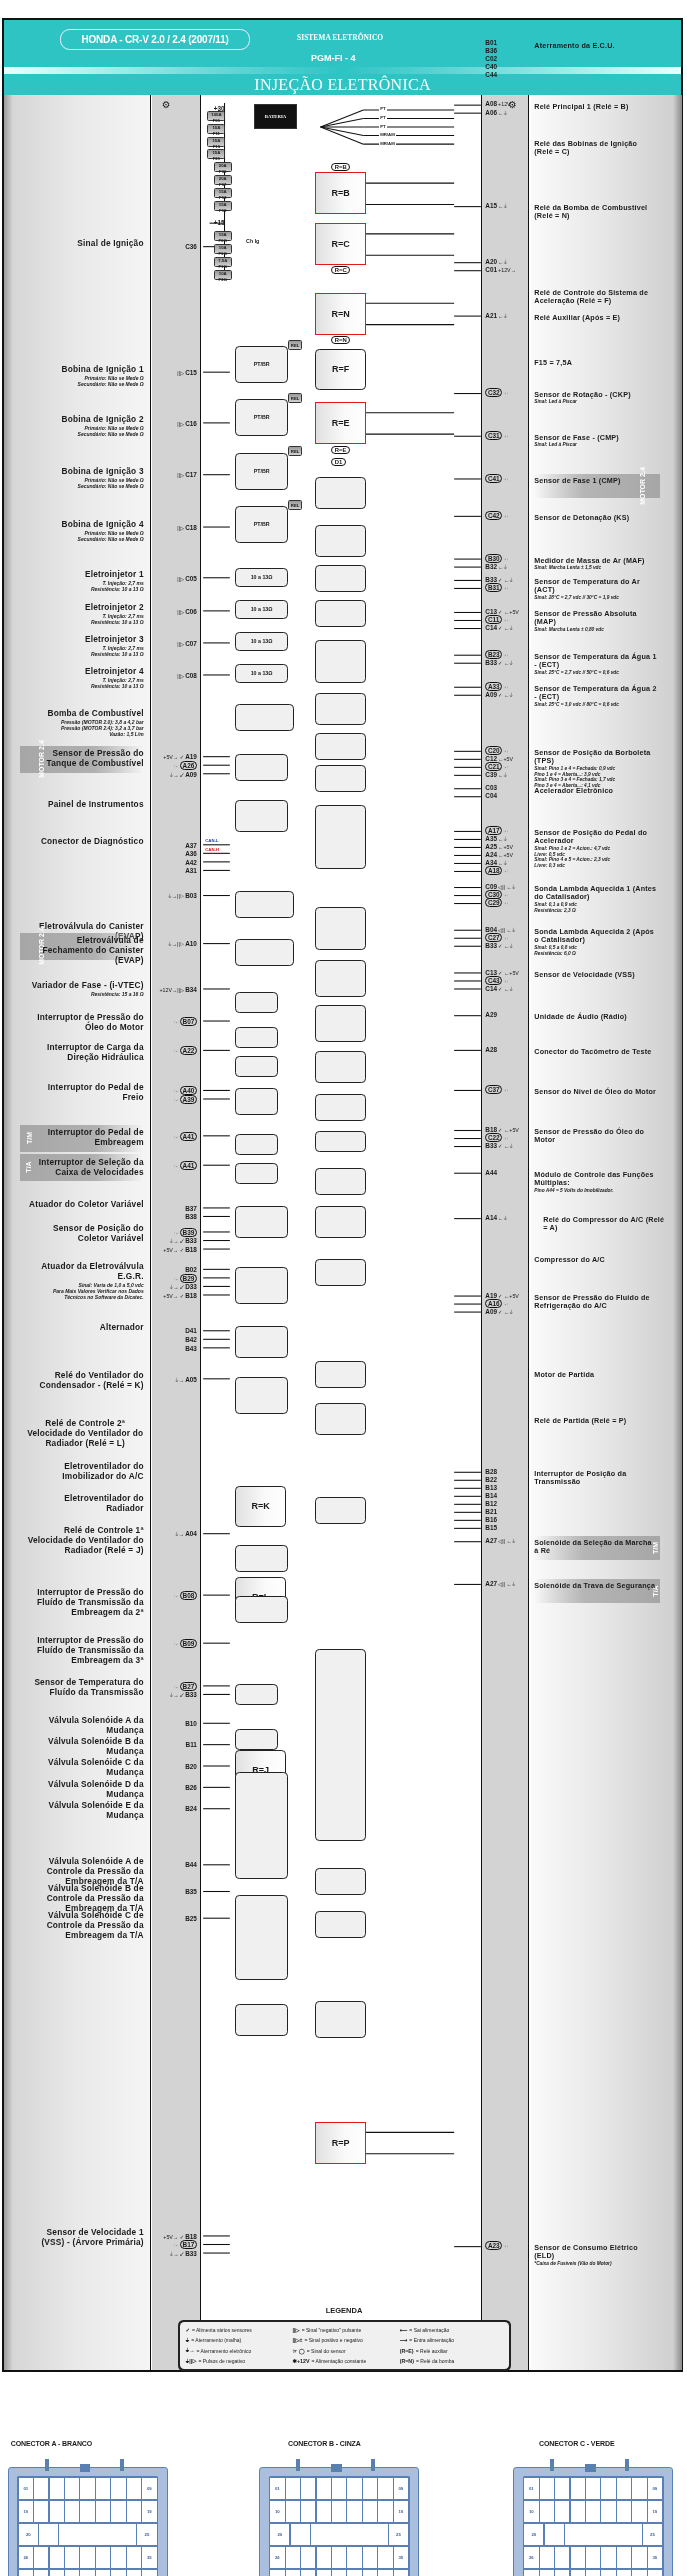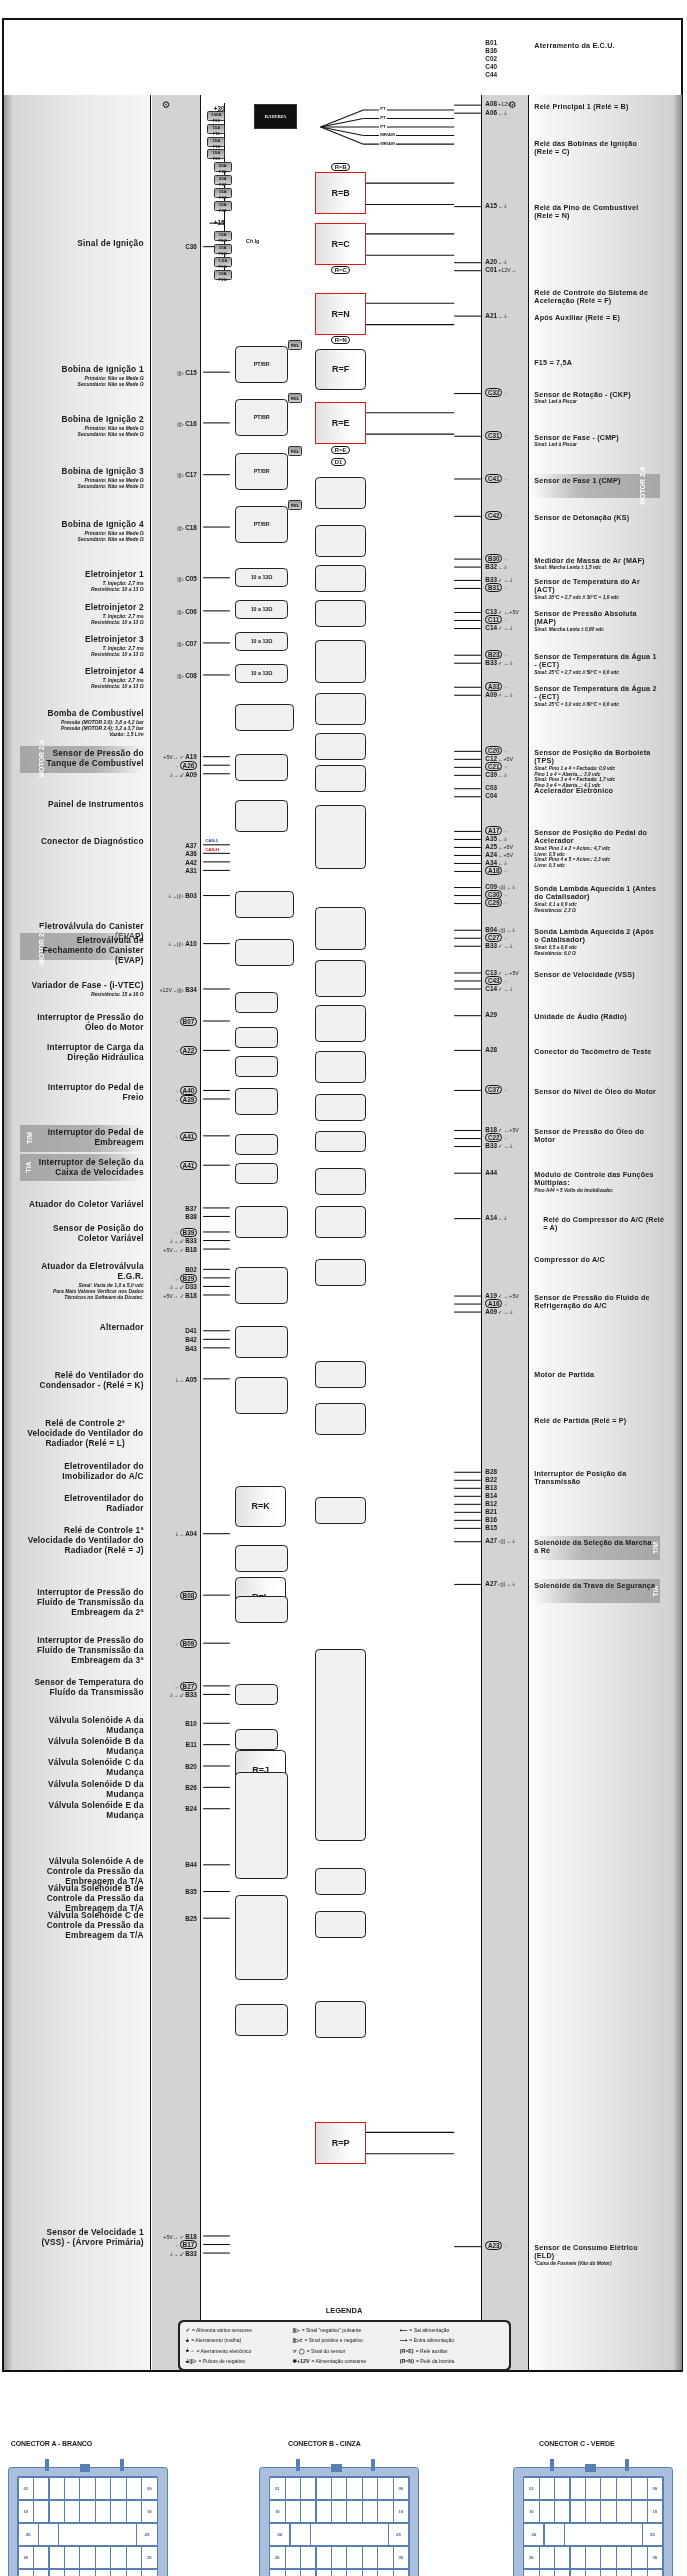--- a/index.html
+++ b/index.html
@@ -55,20 +55,27 @@
   .conn .tab { position: absolute; top: 0; width: 4.3px; height: 11.7px; background: #5a7fb3; }
   .conn .key { position: absolute; left: 30px; top: 5.3px; width: 10.7px; height: 7.5px; background: #5a7fb3; }
   .conn .face { position: absolute; left: 4.3px; top: 17px; width: 62px; height: 48px; background: #5a7fb3; border-radius: 1.6px; padding: 1.6px; display: flex; flex-direction: column; gap: 1.1px; }
   .conn .row { display: flex; gap: 1.1px; flex: 1; }
   .conn .cell { flex: 1; background: #fff; font-size: 4.3px; color: #3a5f9a; font-weight: bold; display: flex; align-items: center; justify-content: center; }
 </style>
 </head>
 <body>
 
 <div id="frame">
+  <div id="header">
+    <div class="model">HONDA - CR-V 2.0 / 2.4 (2007/11)</div>
+    <div class="sys">SISTEMA ELETRÔNICO</div>
+    <div class="pgm">PGM-FI - 4</div>
+    <div class="band"></div>
+    <div class="title">INJEÇÃO ELETRÔNICA</div>
+  </div>
 
   <div id="left-panel">
       <div class="lab" style="top: 144px; width: 117px;">
         <span class="t">Sinal de Ignição</span>
       </div>
       <div class="lab" style="top: 270px; width: 117px;">
         <span class="t">Bobina de Ignição 1</span>
         <span class="s">Primário: Não se Mede Ω</span>
         <span class="s">Secundário: Não se Mede Ω</span>
       </div>
@@ -649,27 +656,27 @@
       <div class="rlab" style="top: -53px; width: 123px;">
         <span class="t">Aterramento da E.C.U.</span>
       </div>
       <div class="rlab" style="top: 8px; width: 123px;">
         <span class="t">Relé Principal 1 (Relé = B)</span>
       </div>
       <div class="rlab" style="top: 45px; width: 123px;">
         <span class="t">Relé das Bobinas de Ignição (Relé = C)</span>
       </div>
       <div class="rlab" style="top: 109px; width: 123px;">
-        <span class="t">Relé da Pino de Combustível (Relé = N)</span>
+        <span class="t">Relé da Bomba de Combustível (Relé = N)</span>
       </div>
       <div class="rlab" style="top: 166px; width: 123px; margin-top: 28px;">
         <span class="t">Relé de Controle do Sistema de Aceleração (Relé = F)</span>
       </div>
       <div class="rlab" style="top: 219px; width: 123px;">
-        <span class="t">Após Auxiliar (Relé = E)</span>
+        <span class="t">Relé Auxiliar (Após = E)</span>
       </div>
       <div class="rlab" style="top: 264px; width: 123px;">
         <span class="t">F15 = 7,5A</span>
       </div>
       <div class="rlab" style="top: 296px; width: 123px;">
         <span class="t">Sensor de Rotação - (CKP)</span>
         <span class="s">Sinal: Led à Piscar</span>
       </div>
       <div class="rlab" style="top: 339px; width: 123px;">
         <span class="t">Sensor de Fase - (CMP)</span>

